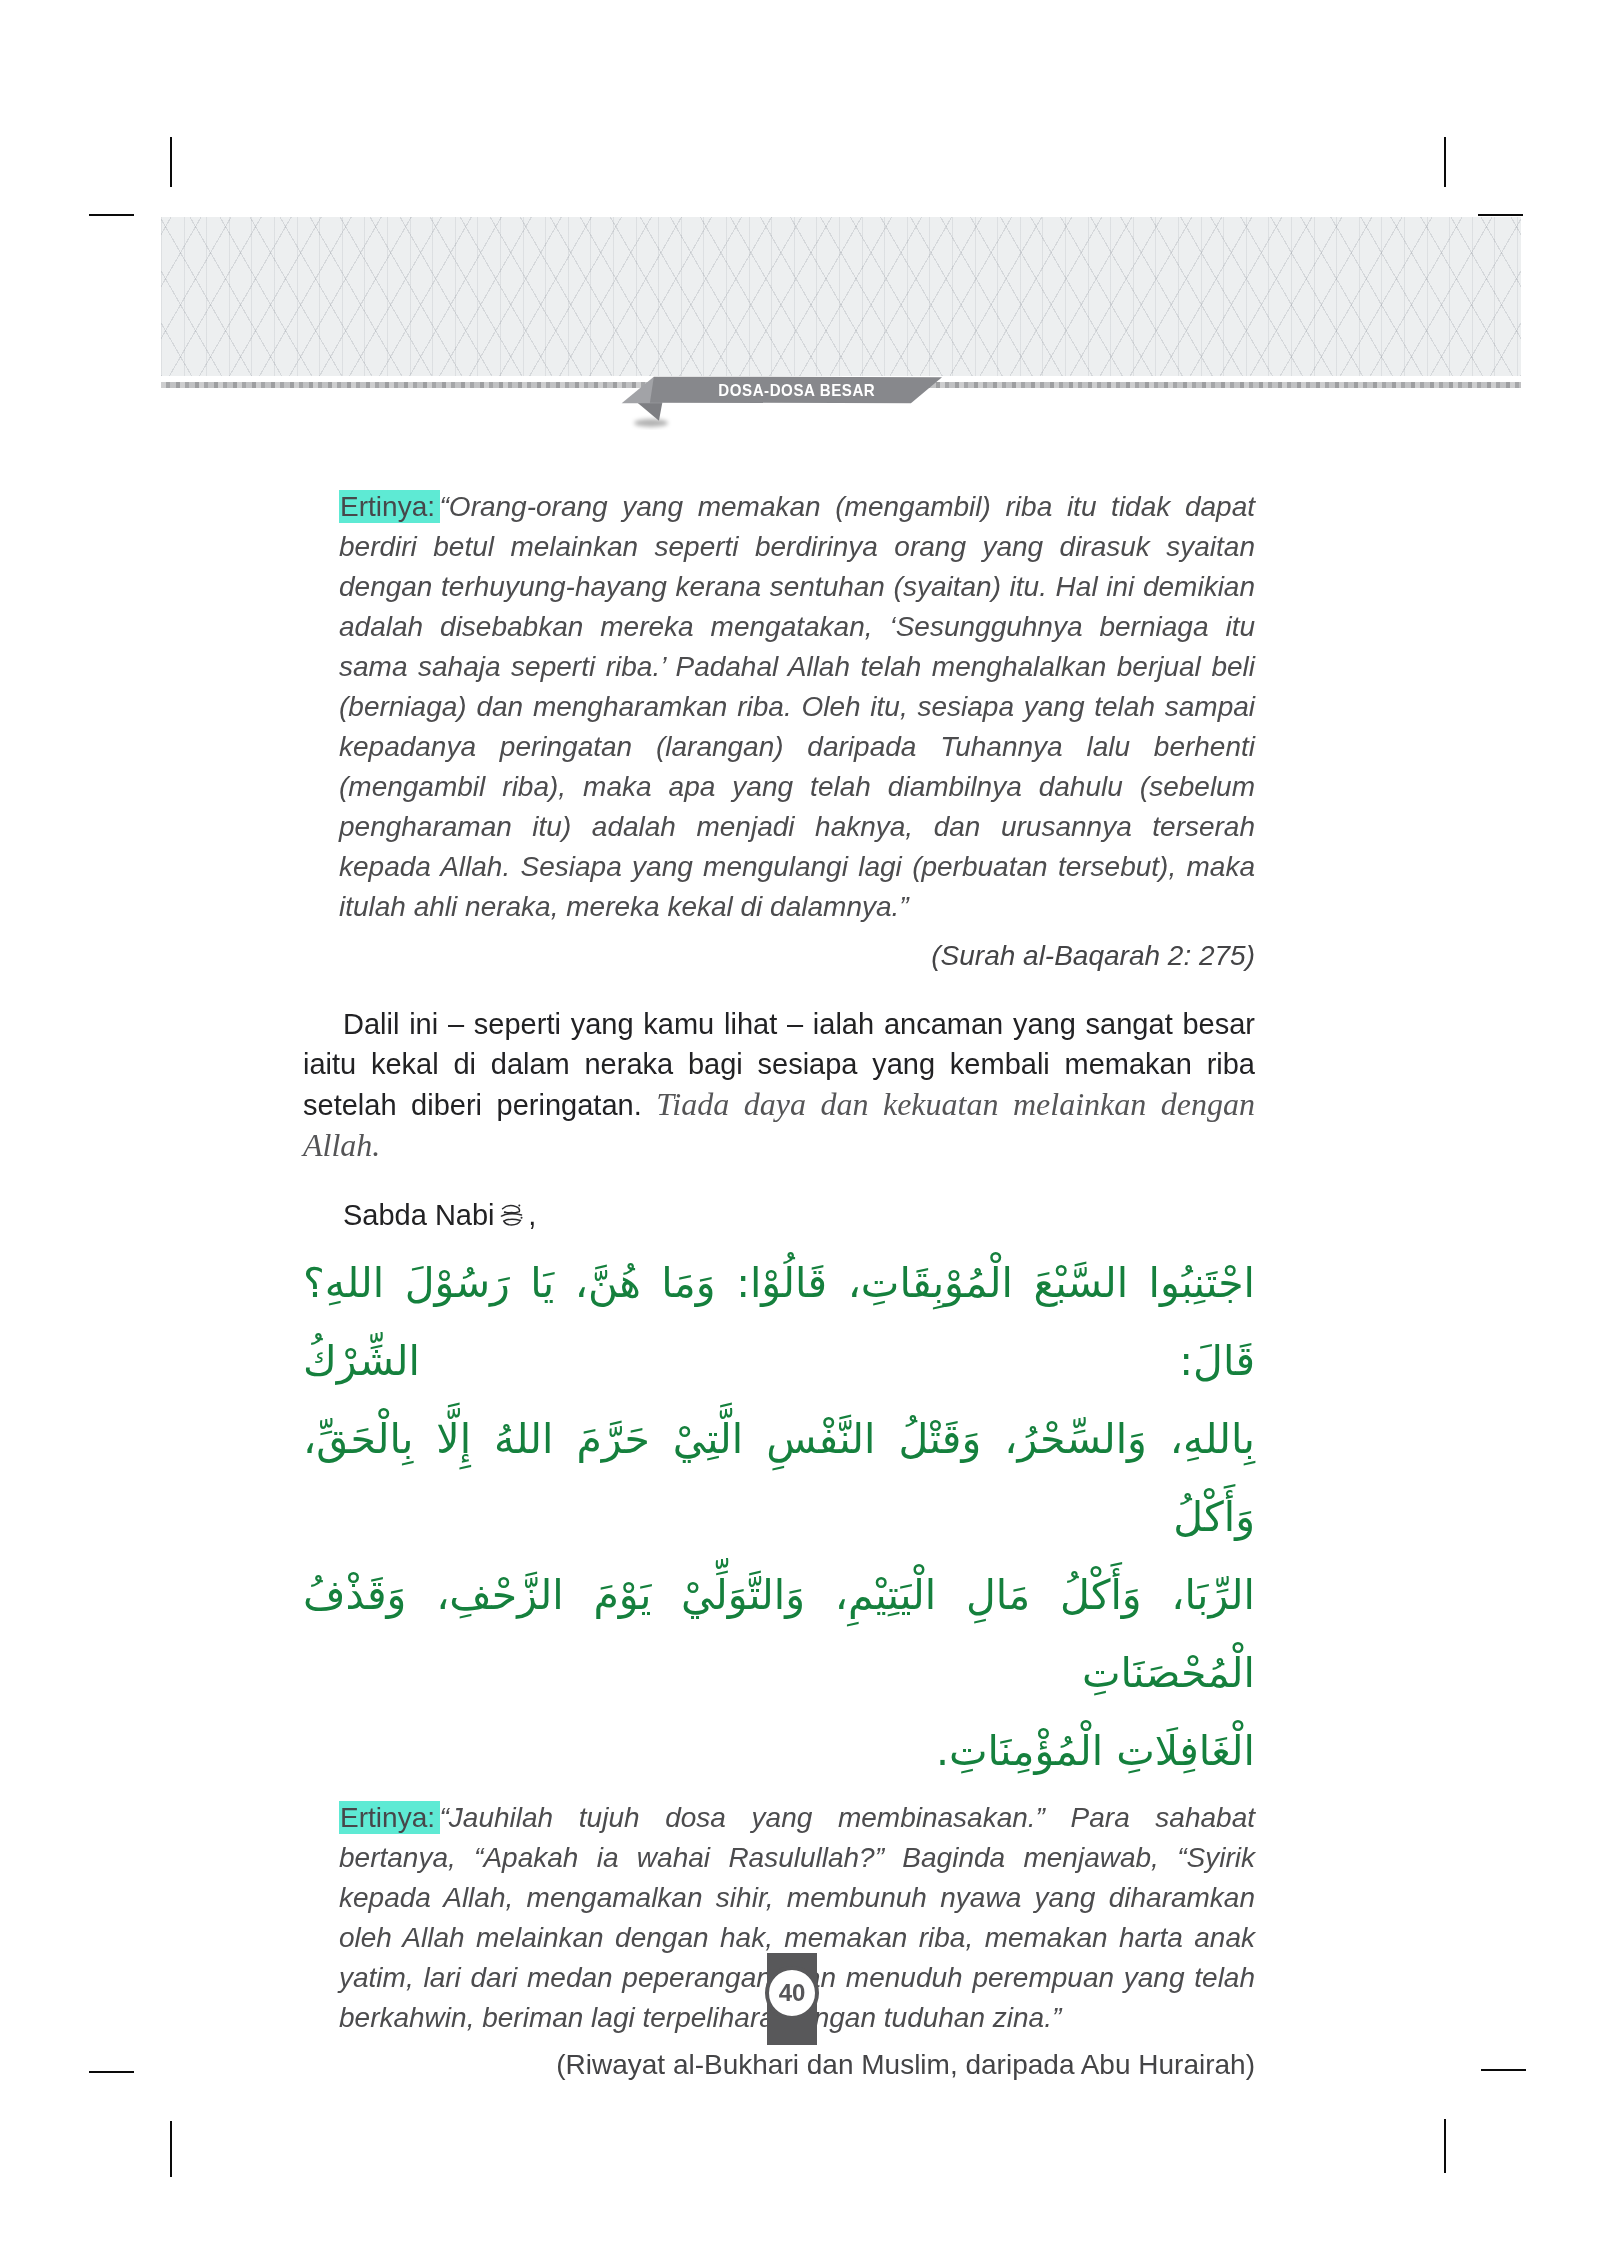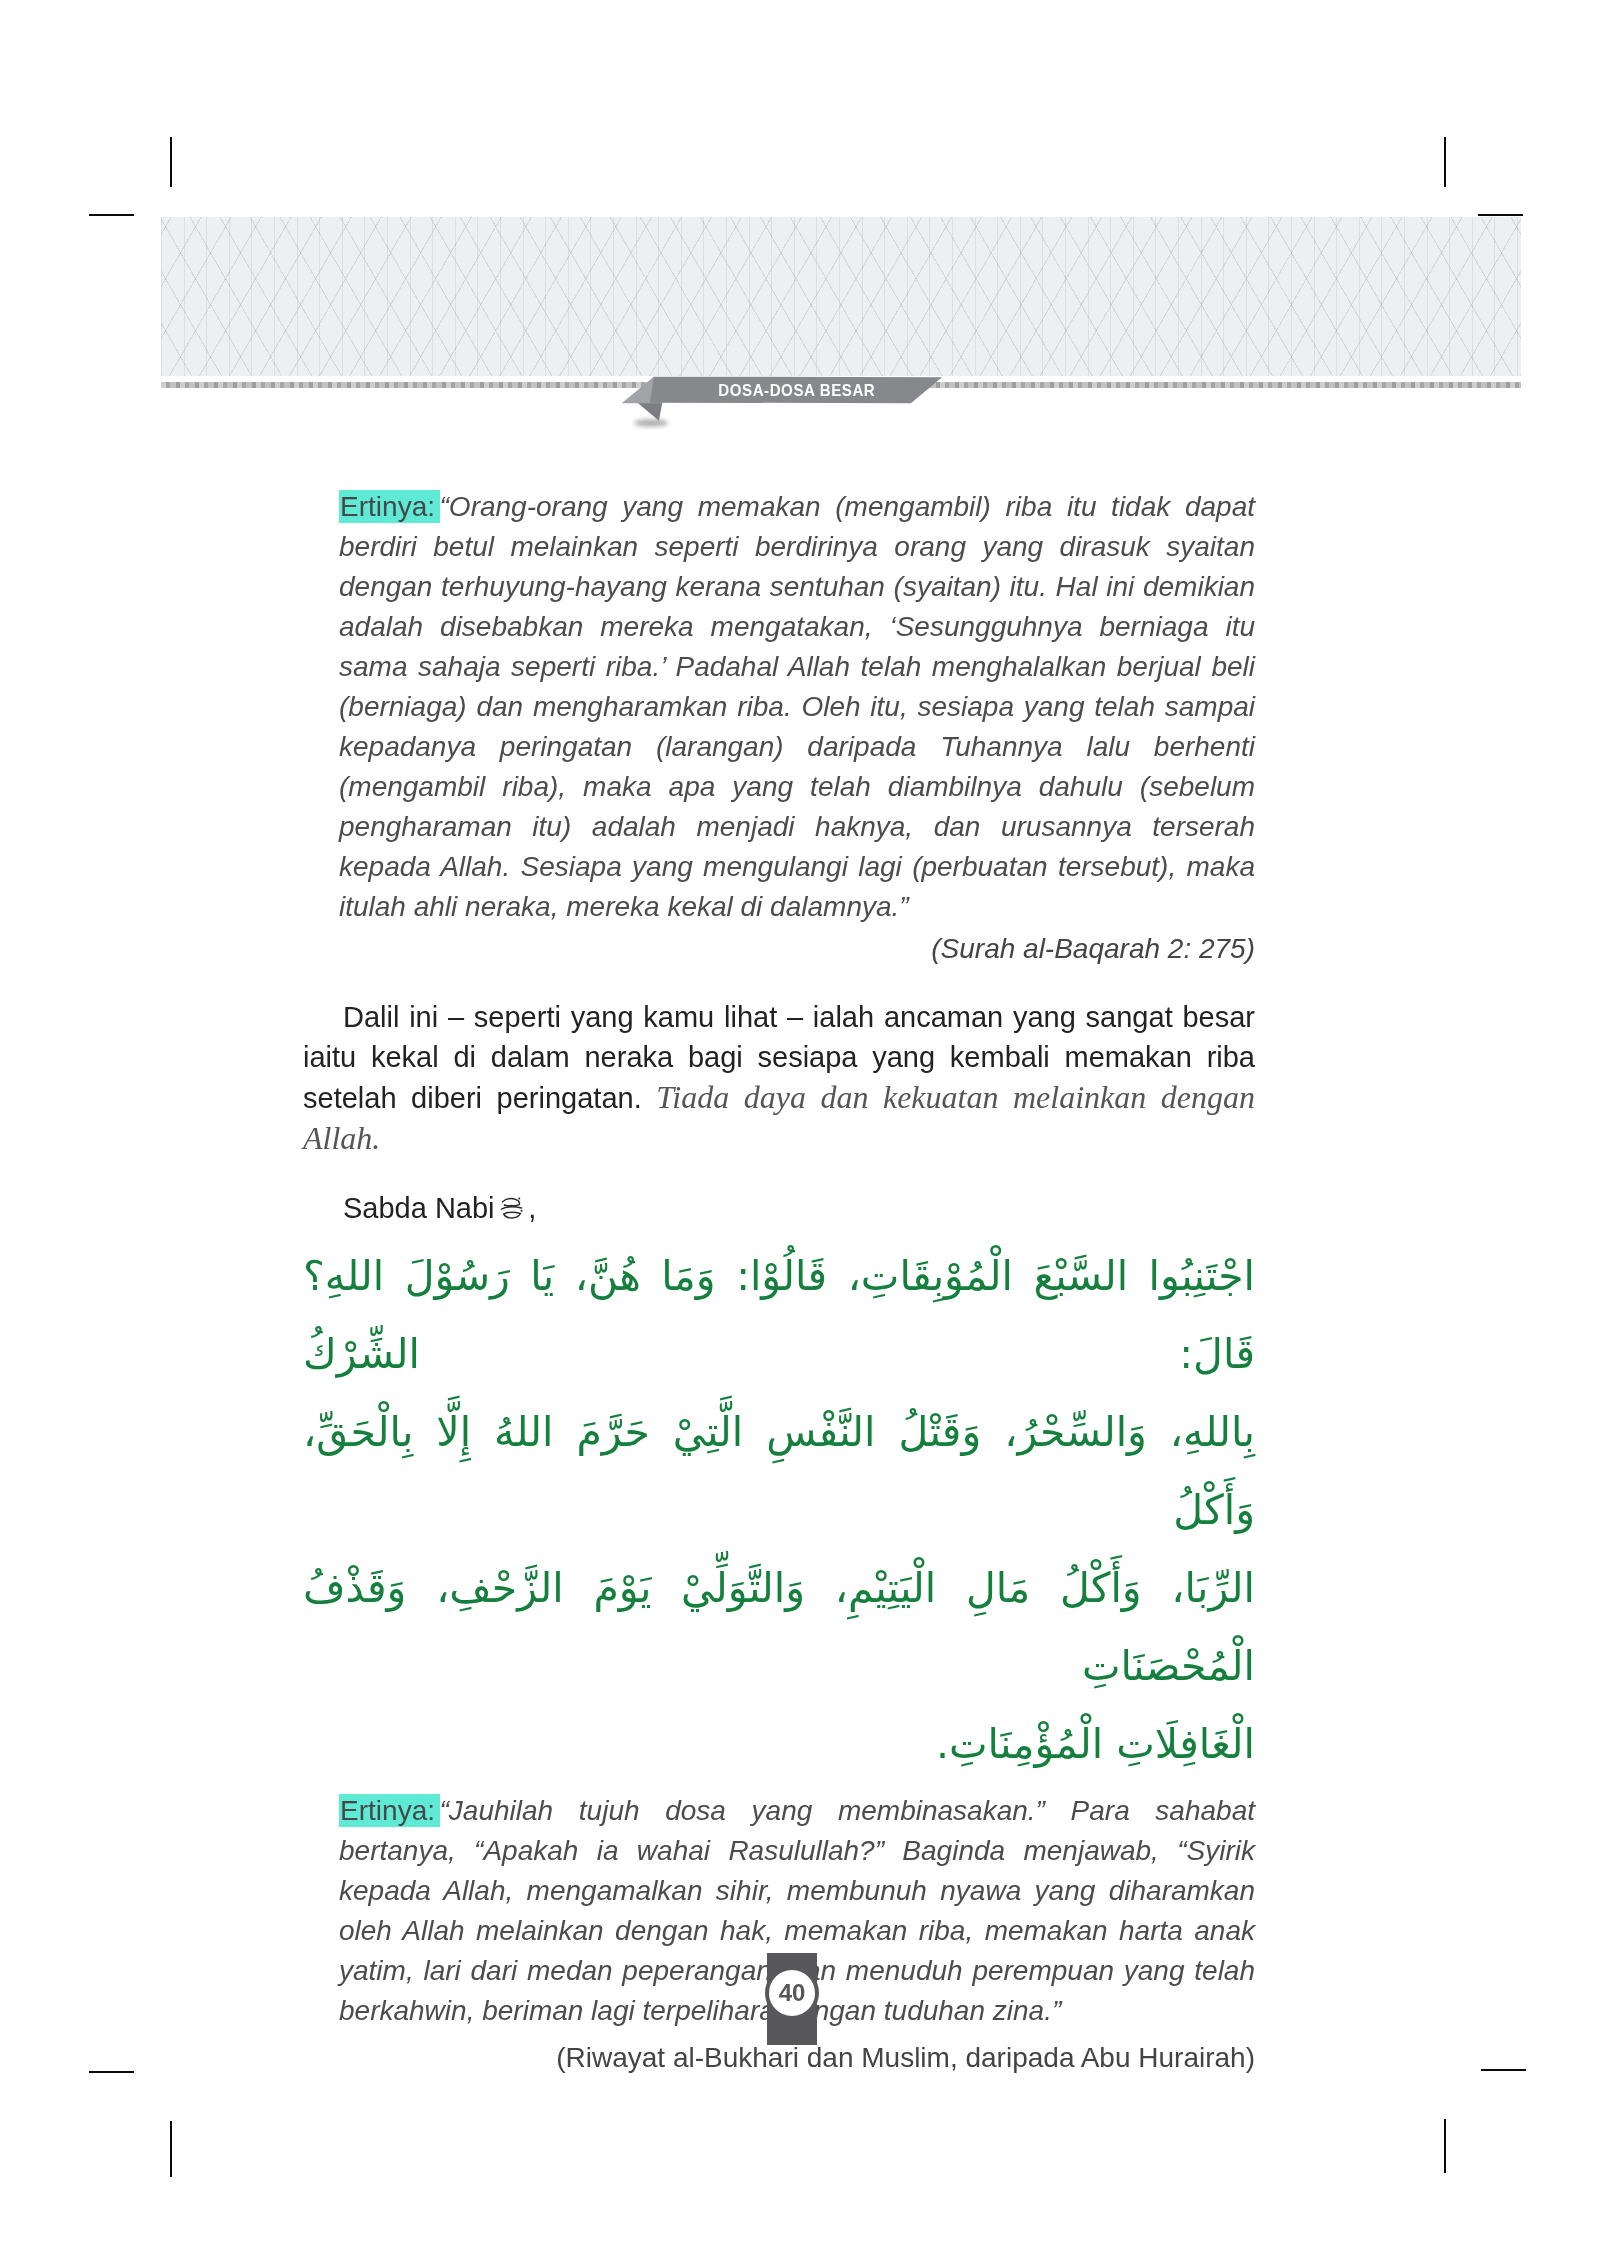--- a/index.html
+++ b/index.html
@@ -46,21 +46,21 @@
     font-style:italic;color:#4c4c4e;
     text-align:justify;
   }
   .hl{
     font-style:normal;
     background:#5eead4;color:#47474a;
     padding:0.6px 4.5px 0.6px 1.1px;
   }
   .cite{font-size:28px;line-height:40px;color:#444446;text-align:right;}
   .cite.it{font-style:italic;}
-  #cite1{margin-top:2px;}
+  #cite1{margin-top:9px;}
   #para2{
     margin-top:28px;font-size:29px;line-height:40px;color:#222224;
     text-align:justify;text-indent:40px;
   }
   .serifphrase{
     font-family:"Liberation Serif",serif;font-style:italic;
     color:#55555ا7;color:#555557;font-size:32px;
   }
   #sabda{margin-top:25px;font-size:29px;line-height:40px;color:#222224;text-indent:40px;}
   #arabic{

